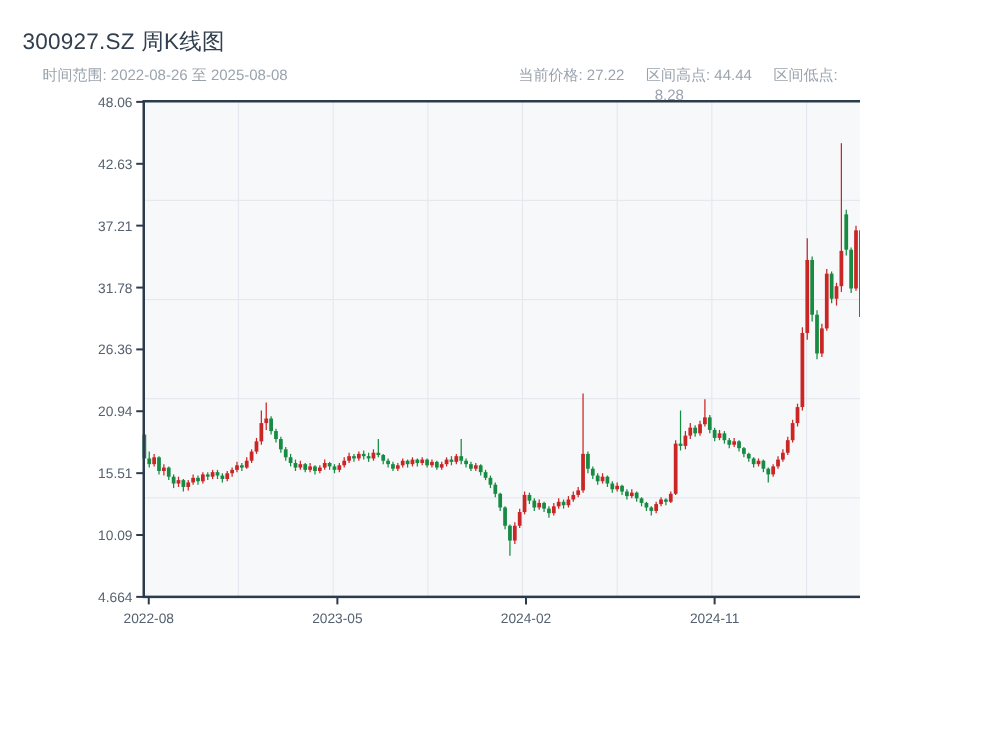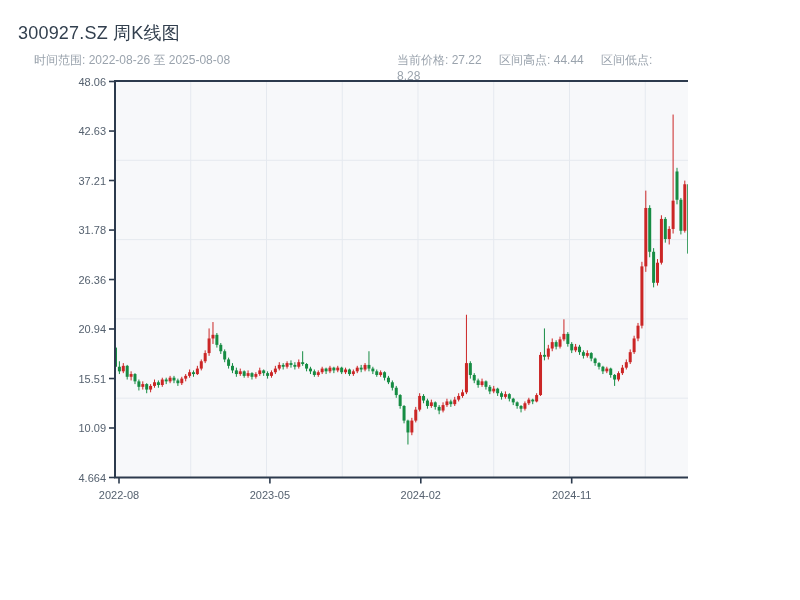--- a/index.html
+++ b/index.html
@@ -1,20 +1,20 @@
 <!DOCTYPE html>
 <html><head>
 <meta charset="utf-8">
 <style>
   html,body{margin:0;padding:0;background:#ffffff;}
   #stage{position:relative;width:688px;height:600px;background:#ffffff;overflow:hidden;
          font-family:"Liberation Sans","DejaVu Sans",sans-serif;}
   .page-title{position:absolute;left:18px;top:21px;font-size:18px;color:#323f4e;letter-spacing:.2px;}
   .sub-left{position:absolute;left:34px;top:52px;font-size:12px;color:#9aa3ad;}
-  .stats{position:absolute;left:397px;top:52px;font-size:12px;color:#9aa3ad;}
+  .stats{position:absolute;left:397px;top:52px;font-size:12px;color:#9aa3ad;text-align:center;}
   .stats span{margin-right:14px;}
   svg text{font-family:"Liberation Sans","DejaVu Sans",sans-serif;}
 </style>
 </head>
 <body>
 
 <div id="stage">
   <div class="page-title">300927.SZ 周K线图</div>
   <div class="sub-left">时间范围: 2022-08-26 至 2025-08-08</div>
   <div class="stats">

